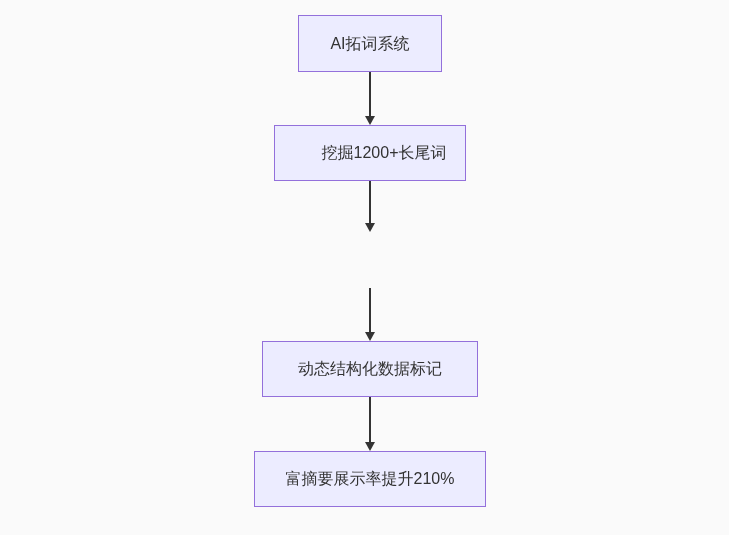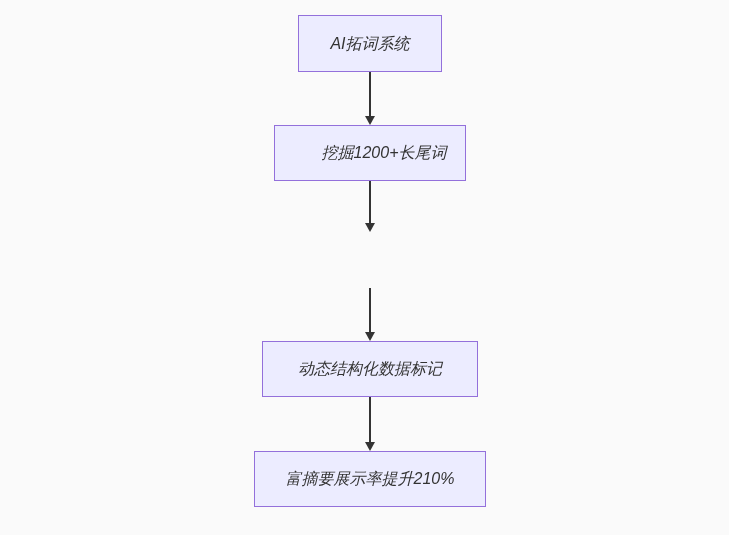--- a/index.html
+++ b/index.html
@@ -26,21 +26,20 @@
     display: flex;
     align-items: center;
     justify-content: center;
     background: var(--node-fill);
     border: 1.5px solid var(--node-border);
     color: var(--node-text);
     font-size: 16px;
     line-height: 1;
     text-align: center;
     white-space: nowrap;
-    font-style: italic;
   }
   .n1 { left: 298px; top: 15px;  width: 144px; height: 57px; }
   .n2 { left: 274px; top: 125px; width: 192px; height: 56px; padding-left: 28px; }
   .n3 { left: 259px; top: 232px; width: 222px; height: 56px; }
   .n4 { left: 262px; top: 341px; width: 216px; height: 56px; text-align: center; }
   .n5 { left: 254px; top: 451px; width: 232px; height: 56px; text-align: right; }
 
   .edge-line {
     position: absolute;
     left: 369px;

